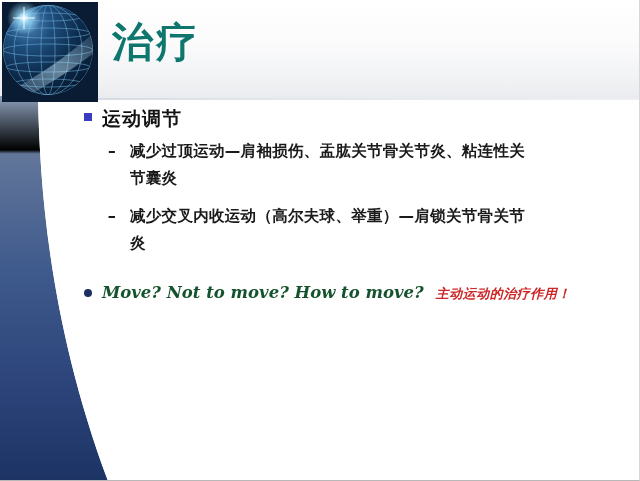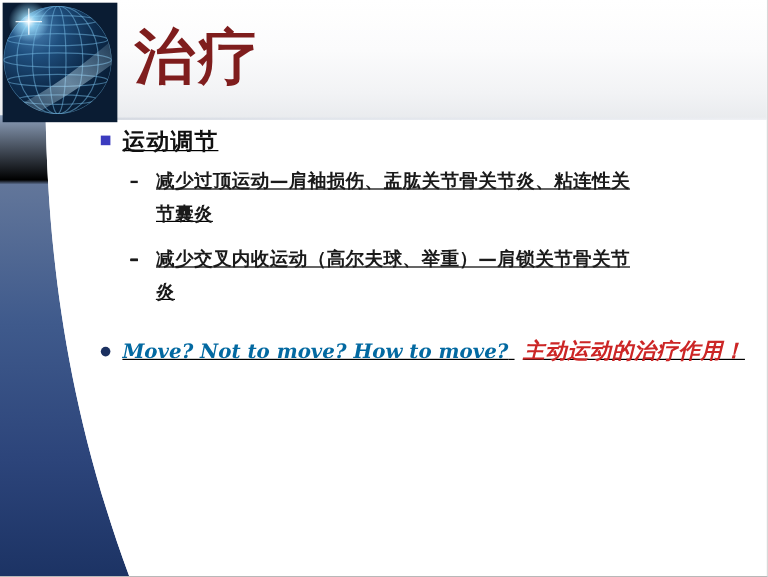--- a/index.html
+++ b/index.html
@@ -50,34 +50,33 @@
     position: absolute;
     left: 2px; top: 2px;
     width: 96px; height: 100px;
   }
 
   
   .title {
     position: absolute;
     left: 112px; top: 22px;
     font-family: "DejaVu Sans", "Liberation Sans", sans-serif;
-    font-size: 50px;
+    font-size: 41px;
     font-weight: bold;
     letter-spacing: 3px;
-    color: #7f1d1d;
+    color: #0f766e;
     line-height: 1;
     white-space: nowrap;
   }
 
   
   .body {
     position: absolute;
     left: 0; top: 105px;
     width: 552px;
-    text-decoration: underline;
   }
 
   .lvl1 {
     position: relative;
     margin: 0 0 0 84px;
     padding-left: 18px;
     font-size: 19px;
     font-weight: bold;
     color: #111111;
     line-height: 26px;
@@ -130,26 +129,26 @@
     left: 0; top: 8px;
     width: 8px; height: 8px;
     border-radius: 50%;
     background: #1b3060;
   }
   .final .eng {
     font-family: "DejaVu Serif", "Liberation Serif", serif;
     font-size: 16.5px;
     font-weight: bold;
     font-style: italic;
-    color: #0369a1;
+    color: #14532d;
     letter-spacing: 0;
   }
   .final .cn {
     font-family: "DejaVu Sans", "Liberation Sans", sans-serif;
-    font-size: 18px;
+    font-size: 13px;
     font-weight: bold;
     font-style: italic;
     color: #cc2626;
     margin-left: 7px;
     letter-spacing: .5px;
   }
 </style>
 </head>
 <body>
 

